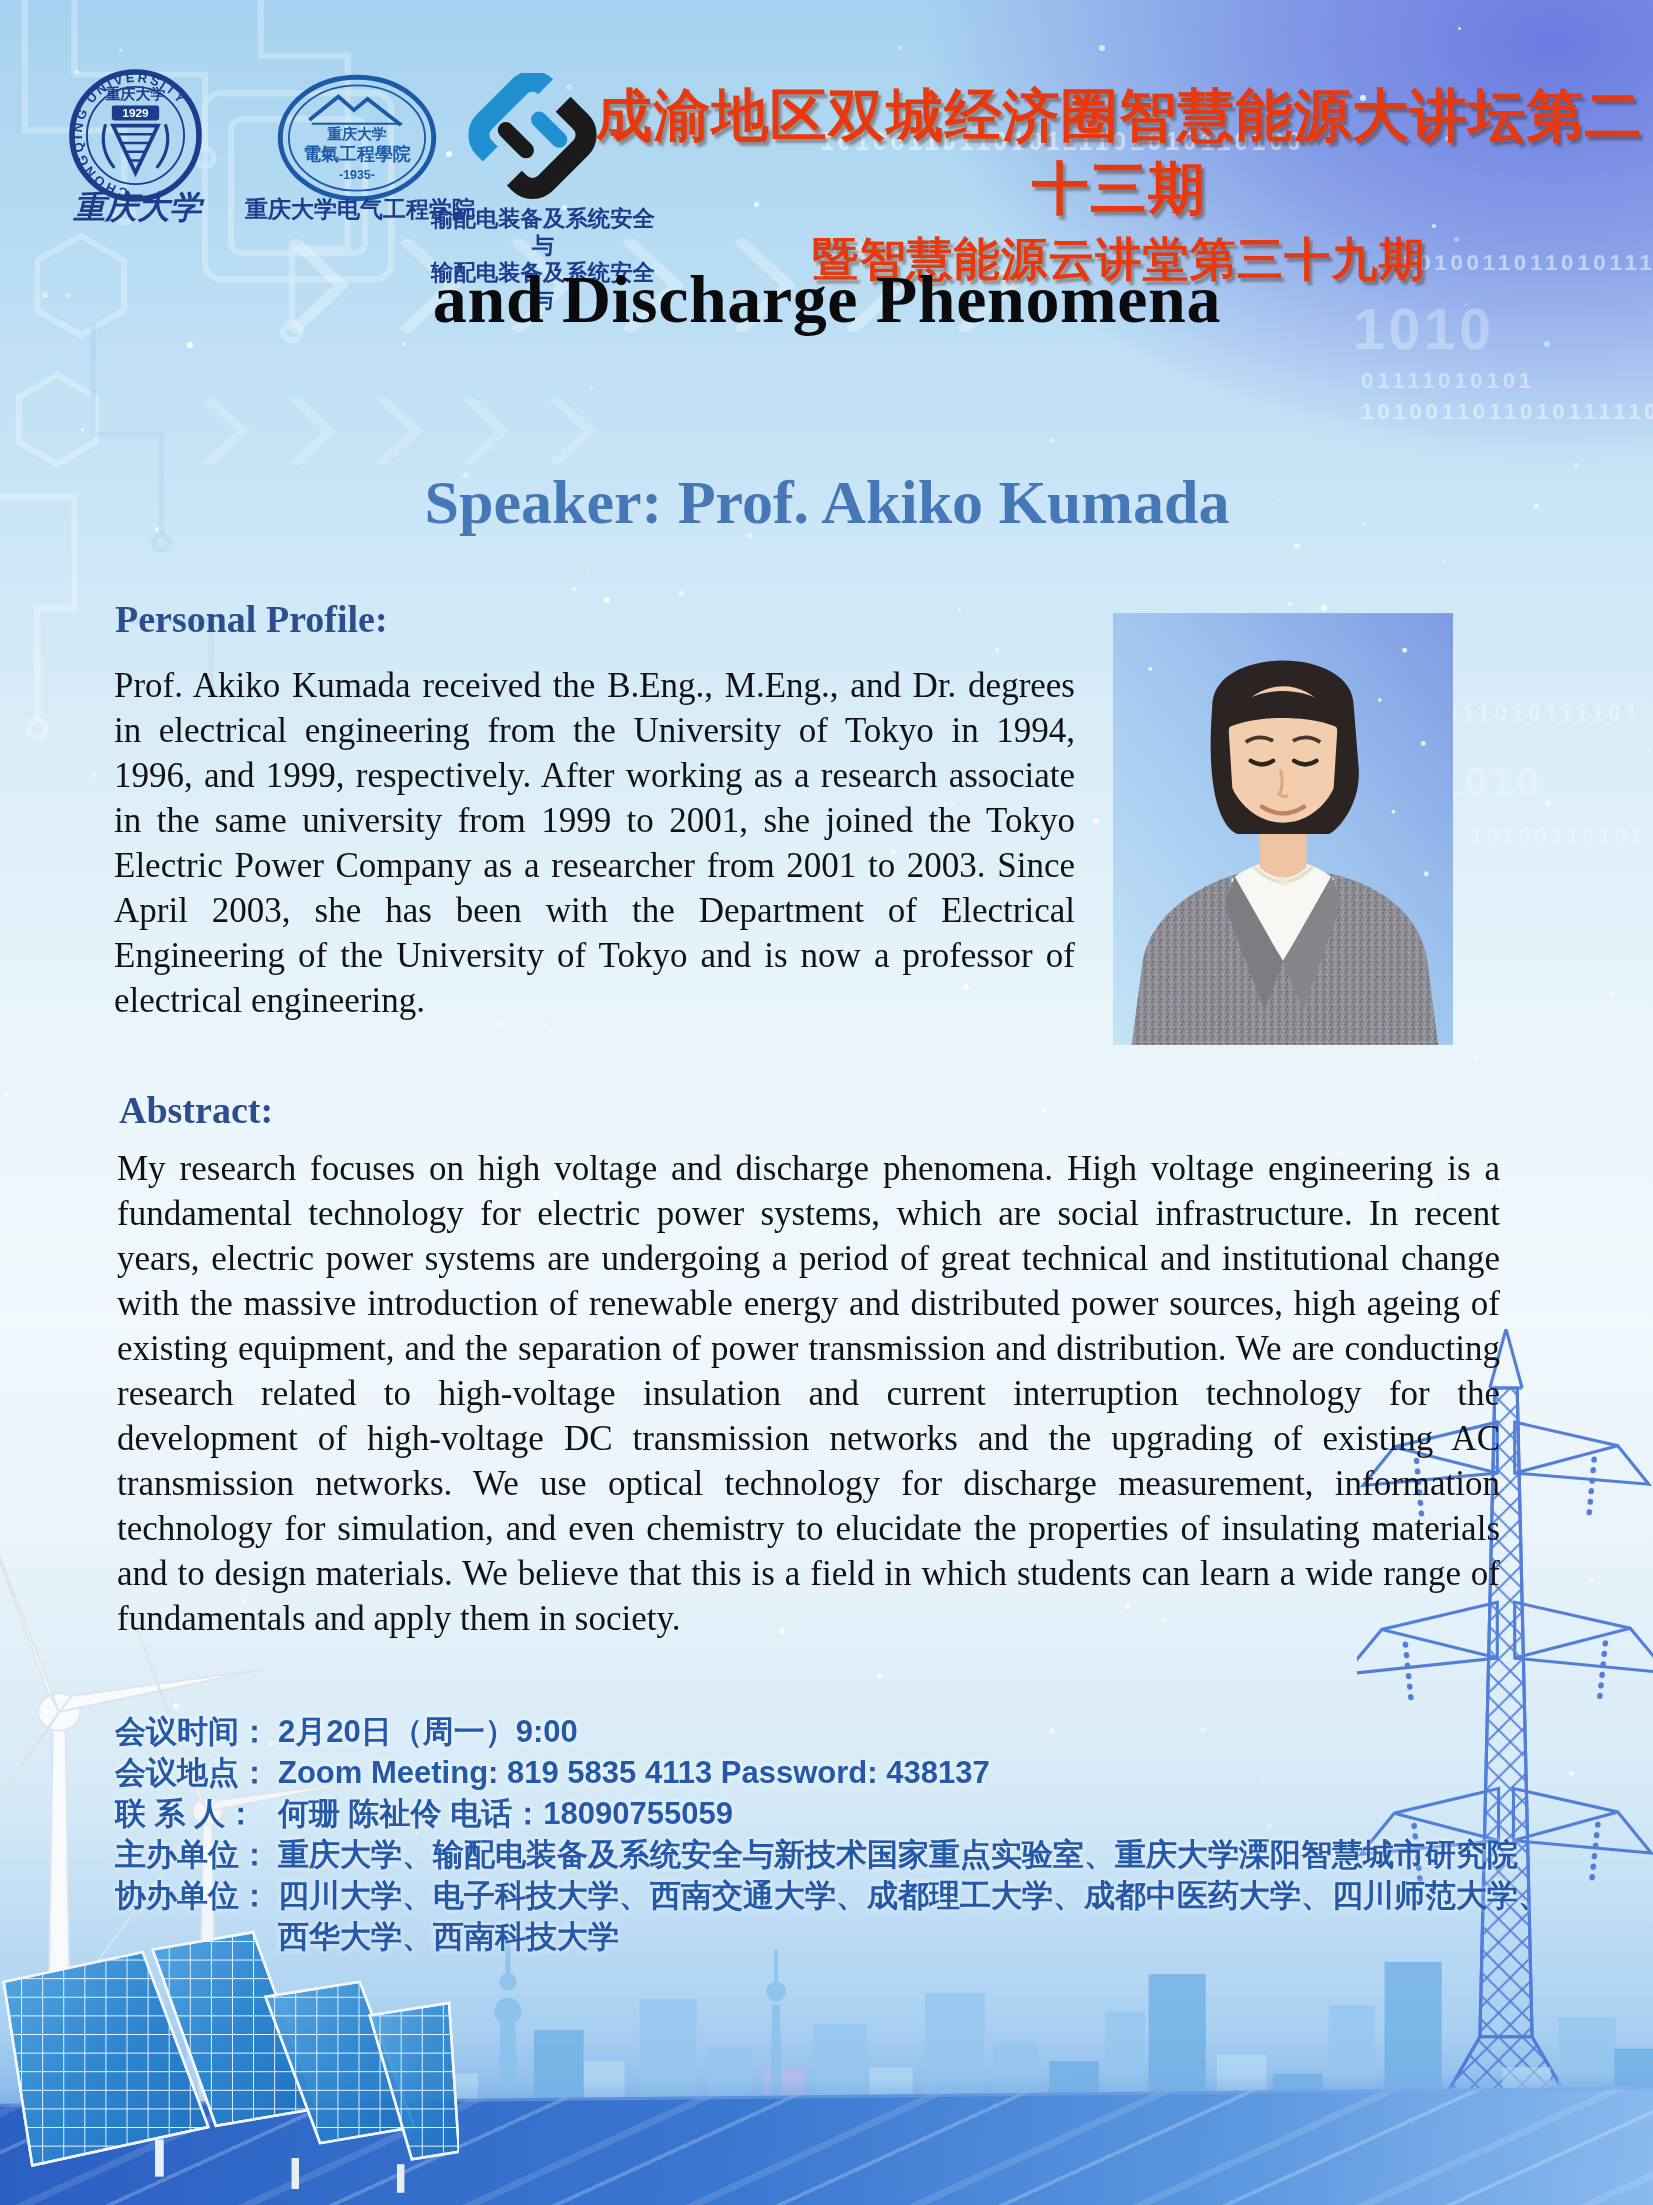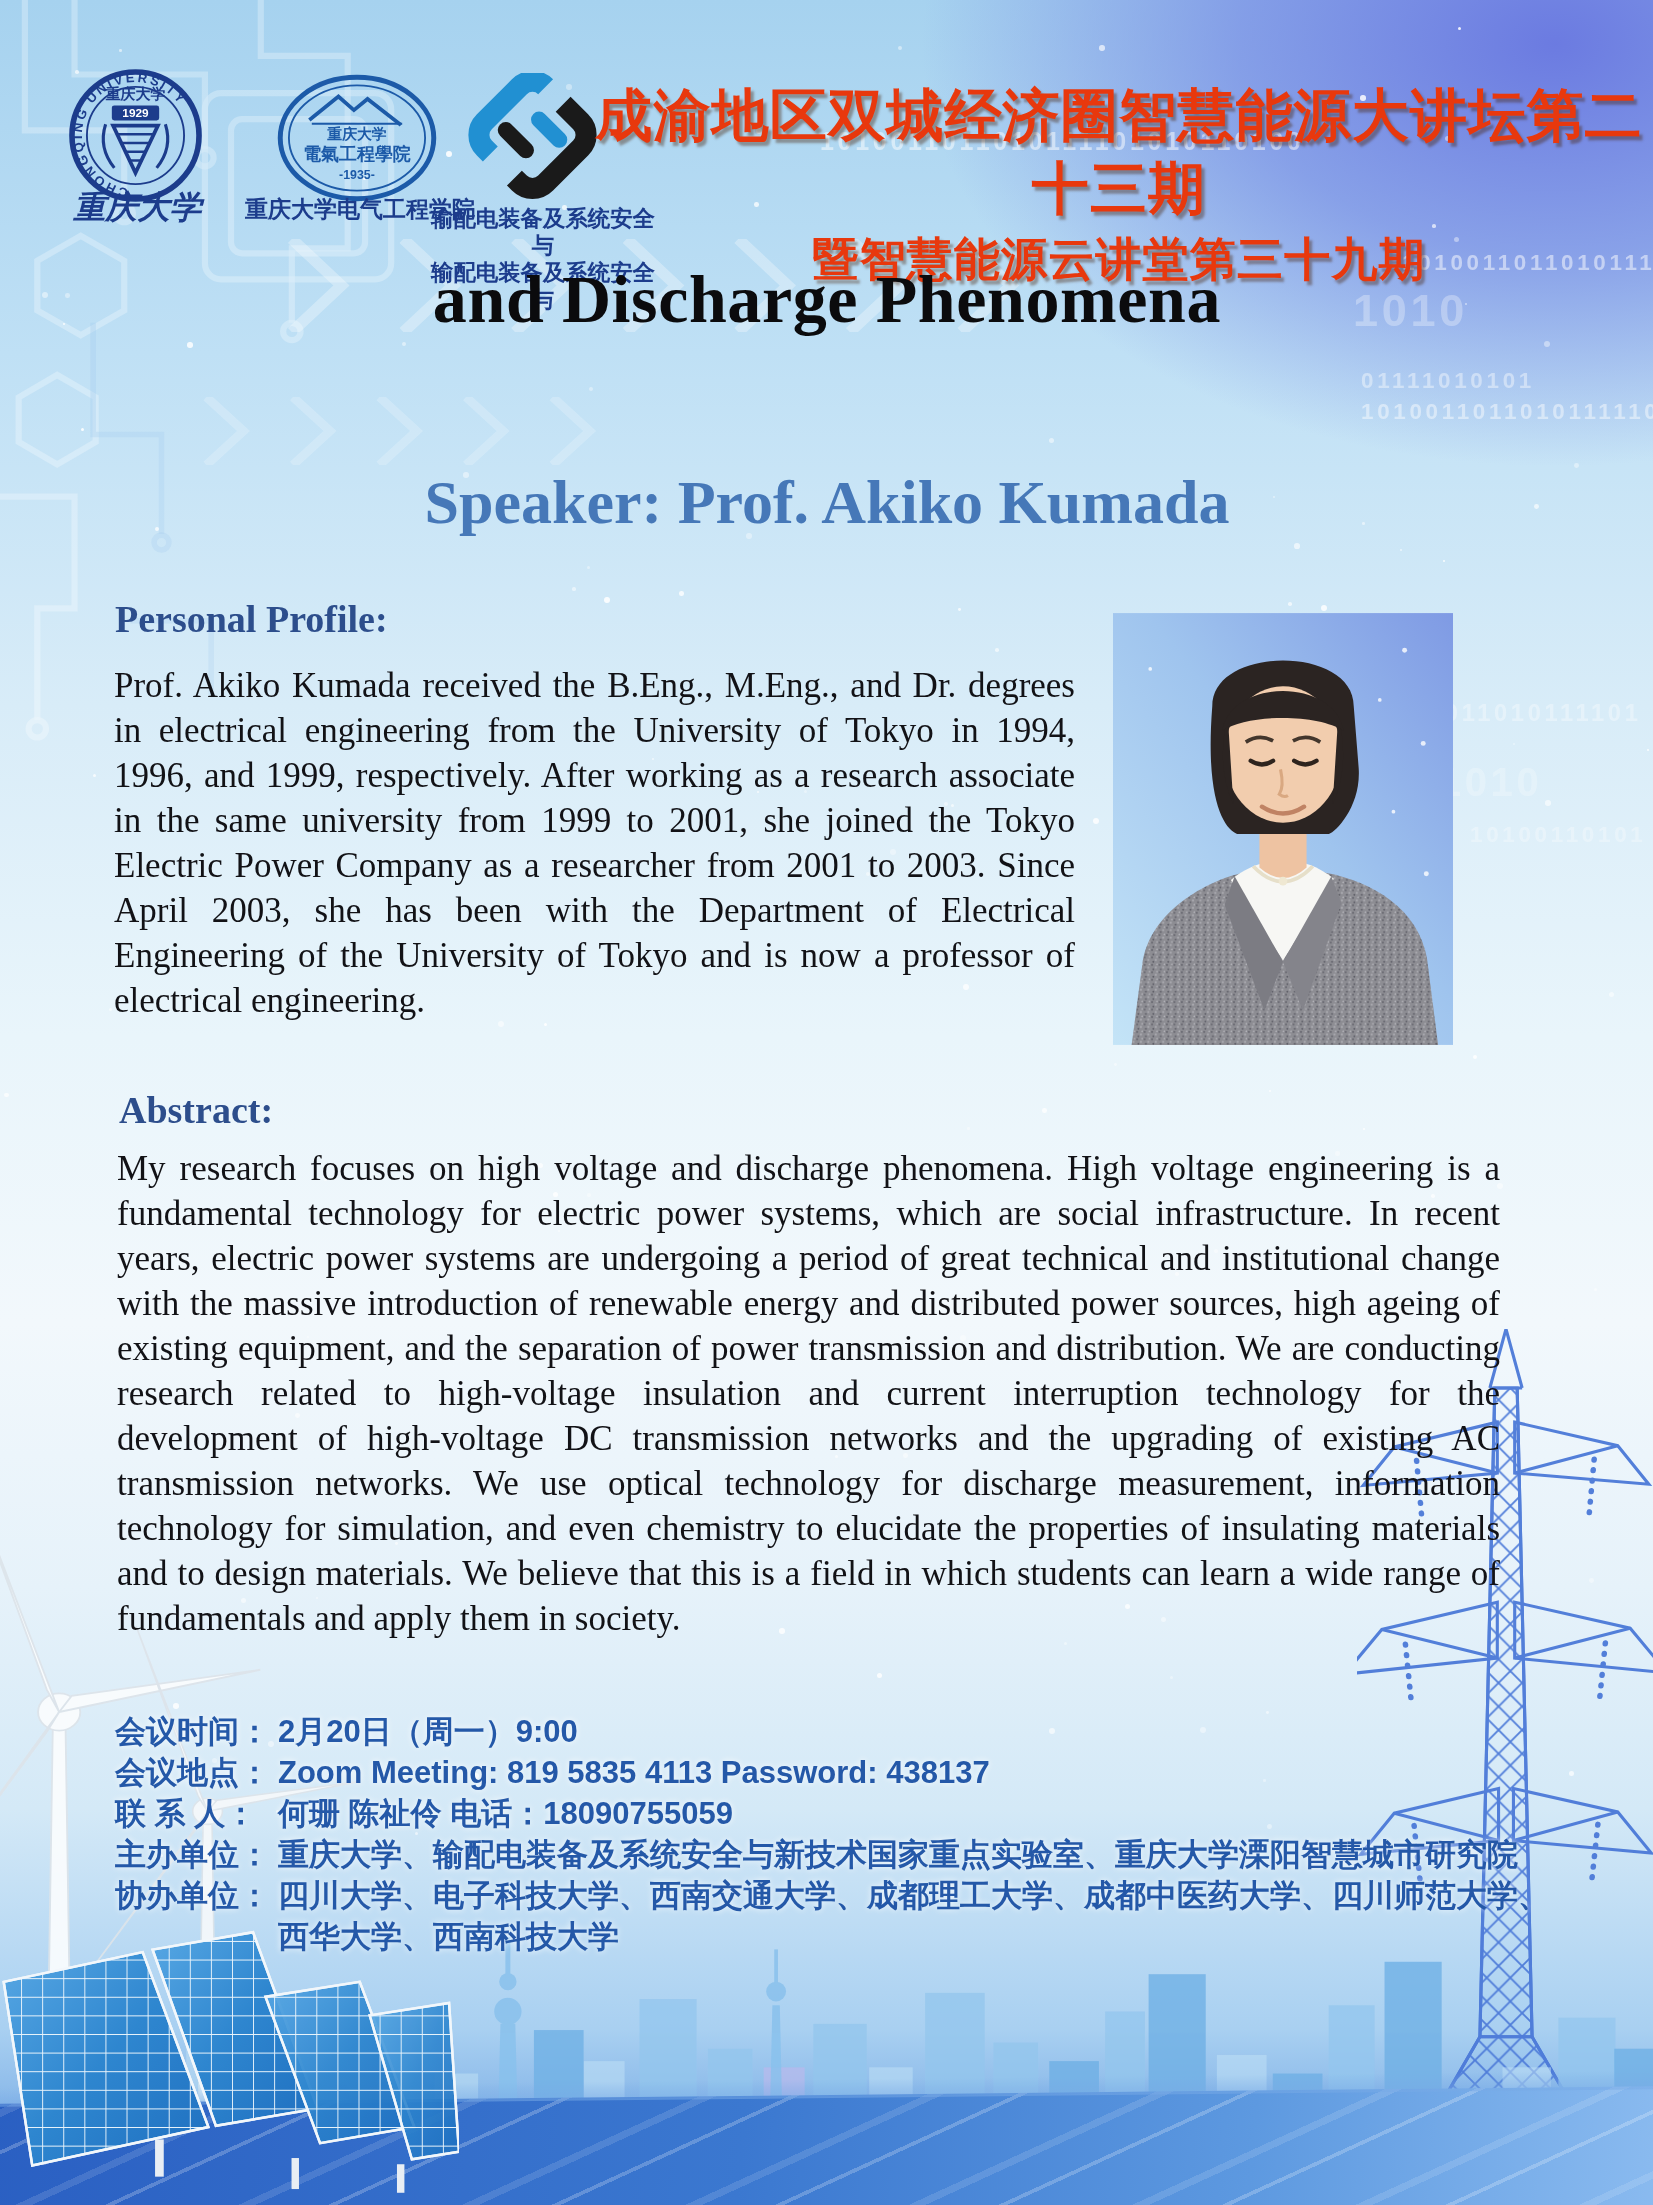--- a/index.html
+++ b/index.html
@@ -84,21 +84,21 @@
       <path d="M10,0 L70,55 L10,110"></path>
         <path d="M150,0 L210,55 L150,110"></path>
       <path d="M290,0 L350,55 L290,110"></path>
         <path d="M430,0 L490,55 L430,110"></path>
       <path d="M570,0 L630,55 L570,110"></path>
     </g>
   </svg>
 
   <div class="bin" style="left:820px;top:127px;font-size:25px;opacity:.5">1010011011010111101010110100</div>
   <div class="bin" style="left:1402px;top:250px;font-size:22.4px;opacity:.5">10100110110101111010100</div>
-  <div class="bin" style="left:1353px;top:285px;font-size:45px;opacity:.30">1010</div>
+  <div class="bin" style="left:1353px;top:296px;font-size:57px;opacity:.30">1010</div>
   <div class="bin" style="left:1361px;top:368px;font-size:22.4px;opacity:.42">01111010101</div>
   <div class="bin" style="left:1361px;top:399px;font-size:22.4px;opacity:.46">10100110110101111101010101</div>
   <div class="bin" style="left:1428px;top:700px;font-size:23.6px;opacity:.34">1011010111101</div>
   <div class="bin" style="left:1372px;top:760px;font-size:40px;opacity:.24">01 1010</div>
   <div class="bin" style="left:1470px;top:822px;font-size:22.4px;opacity:.3">10100110101</div>
 
   <div class="dotslayer">
       <span style="position: absolute; border-radius: 50%; background: rgb(255, 255, 255); left: 963px; top: 984px; width: 5.8px; height: 5.8px; opacity: 0.73;"></span>
       <span style="position: absolute; border-radius: 50%; background: rgb(255, 255, 255); left: 1245px; top: 1306px; width: 4.2px; height: 4.2px; opacity: 0.43;"></span>
       <span style="position: absolute; border-radius: 50%; background: rgb(255, 255, 255); left: 81px; top: 428px; width: 3.2px; height: 3.2px; opacity: 0.9;"></span>

